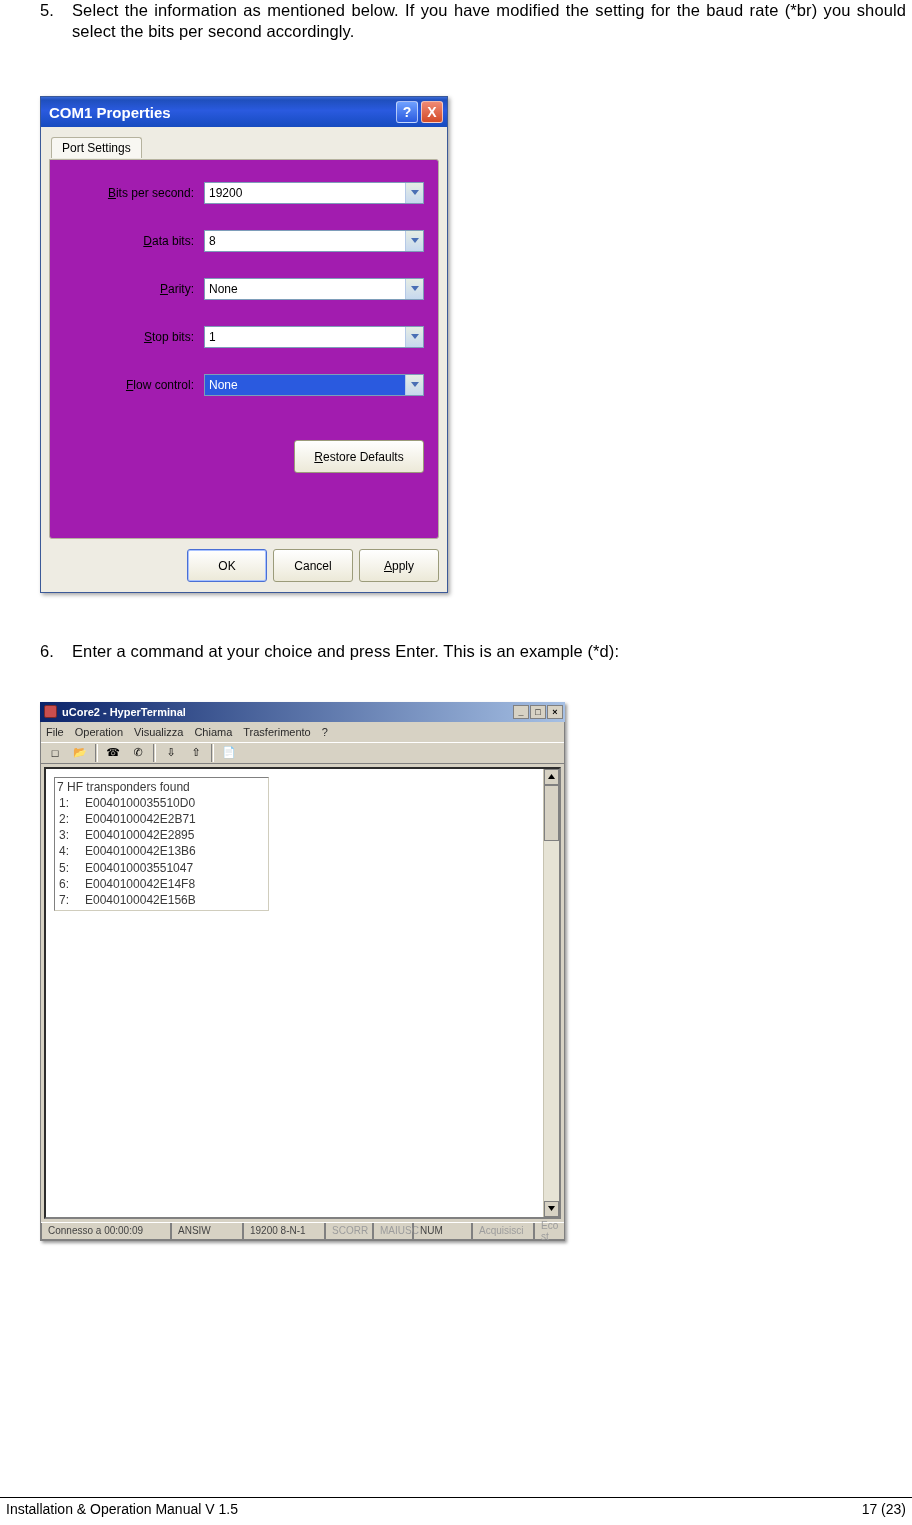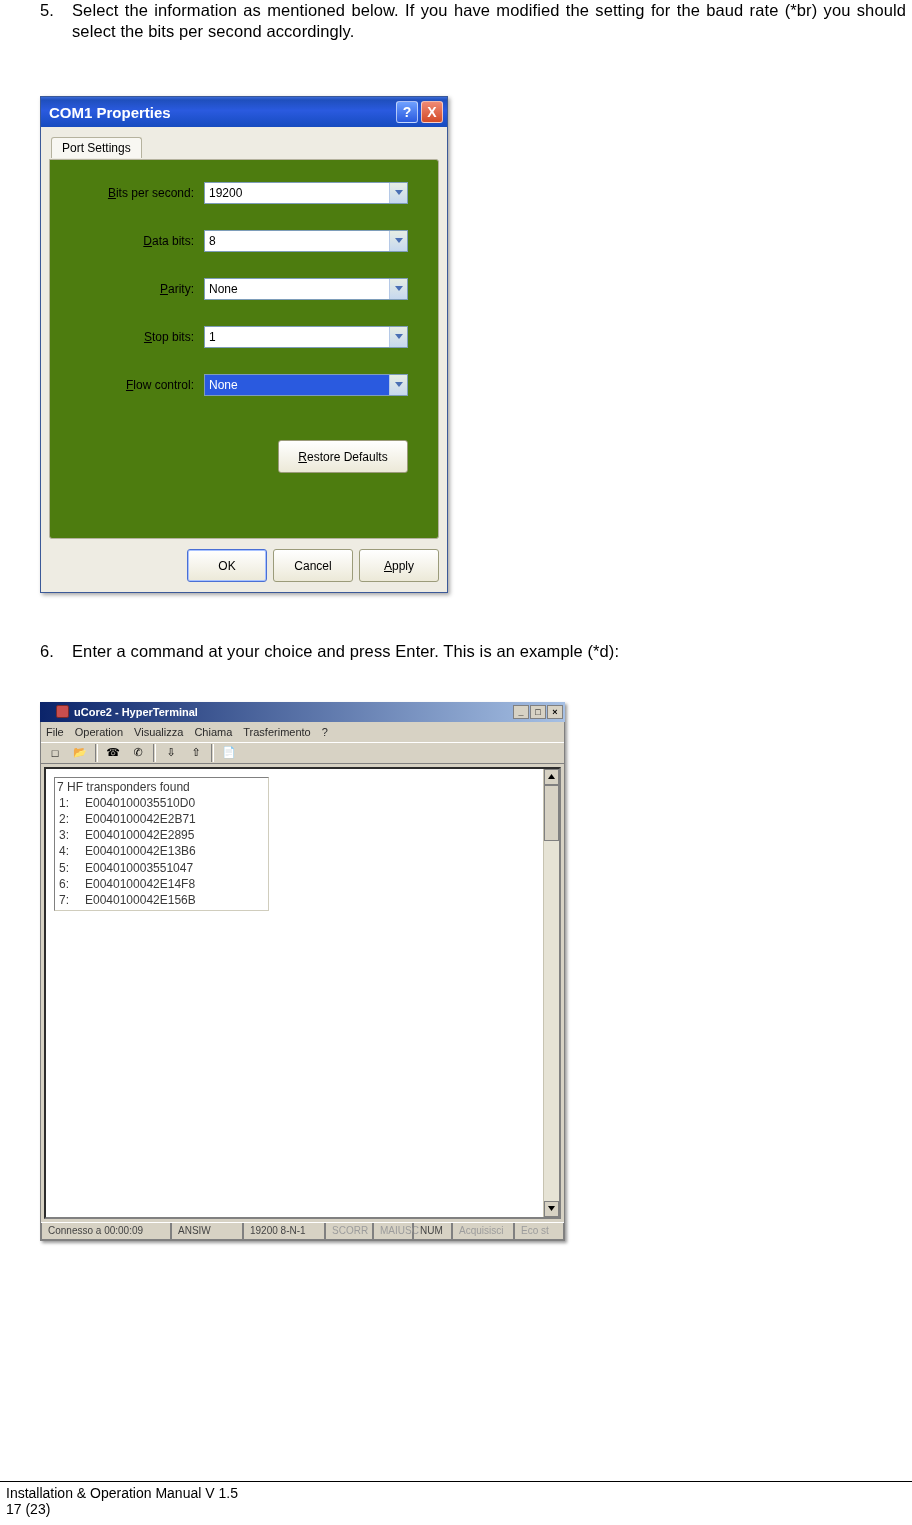--- a/index.html
+++ b/index.html
@@ -68,23 +68,23 @@
     position: absolute; top: 2px; left: 2px;
     background: #f8f7f2;
     border: 1px solid #b5b29e;
     border-bottom: none;
     border-radius: 3px 3px 0 0;
     padding: 3px 10px;
     font-size: 12px;
   }
   .tabpanel {
     border: 1px solid #b5b29e;
-    background: #4d7c0f;
+    background: #a21caf;
     border-radius: 0 3px 3px 3px;
-    padding: 22px 30px 14px 14px;
+    padding: 22px 14px 14px 14px;
     min-height: 380px;
     position: relative;
   }
   .field-row {
     display: flex; align-items: center;
     margin-bottom: 26px;
   }
   .field-label {
     flex: 0 0 140px;
     text-align: right;
@@ -131,21 +131,21 @@
     margin: 40px 0 0 40px;
     width: 525px;
     box-shadow: 2px 2px 3px rgba(0,0,0,0.4);
     font-family: Tahoma, Arial, sans-serif;
   }
   .ht-titlebar {
     height: 20px;
     background: linear-gradient(to right, #0b246a, #a6c0e4);
     color: #fff;
     display:flex; align-items:center; justify-content:space-between;
-    padding: 0 2px 0 16px;
+    padding: 0 2px 0 4px;
     font-size: 11px; font-weight: bold;
   }
   .ht-title-left { display:flex; align-items:center; gap:5px; }
   .ht-icon {
     width: 13px; height: 13px; background:#c94e4e; border:1px solid #7b2a2a;
     border-radius:2px;
   }
   .ht-caption-btns { display:flex; gap:1px; }
   .ht-cap-btn {
     width:16px; height:14px; background:#d7d2c4;
@@ -213,21 +213,20 @@
   .ht-status-cell.wide { flex:1; }
 
   
   .footer {
     position:absolute; left:0; right:0; bottom:8px;
     border-top: 1px solid #000;
     padding: 3px 6px 0 6px;
     display:flex; justify-content:space-between;
     font-size: 14px;
     font-stretch: condensed;
-    flex-direction: column;
   }
 </style>
 </head>
 <body>
 
 <div class="page">
 
   <div class="instruction-block">
     <div class="instruction-row">
       <div class="instruction-num">5.</div>
@@ -411,21 +410,21 @@
               </svg>
             </div>
         </div>
       </div>
       <div class="ht-statusbar">
         <div class="ht-status-cell" style="width:130px;">Connesso a 00:00:09</div>
         <div class="ht-status-cell" style="width:72px;">ANSIW</div>
         <div class="ht-status-cell" style="width:82px;">19200 8-N-1</div>
         <div class="ht-status-cell dim" style="width:48px;">SCORR</div>
         <div class="ht-status-cell dim" style="width:40px;">MAIUSC</div>
-        <div class="ht-status-cell" style="width:39px;">NUM</div>
+        <div class="ht-status-cell" style="width:59px;">NUM</div>
         <div class="ht-status-cell dim" style="width:62px;">Acquisisci</div>
         <div class="ht-status-cell dim wide">Eco st</div>
       </div>
     </div>
   </div>
 
   <div class="footer">
     <span>Installation &amp; Operation Manual V 1.5</span>
     <span>17 (23)</span>
   </div>

